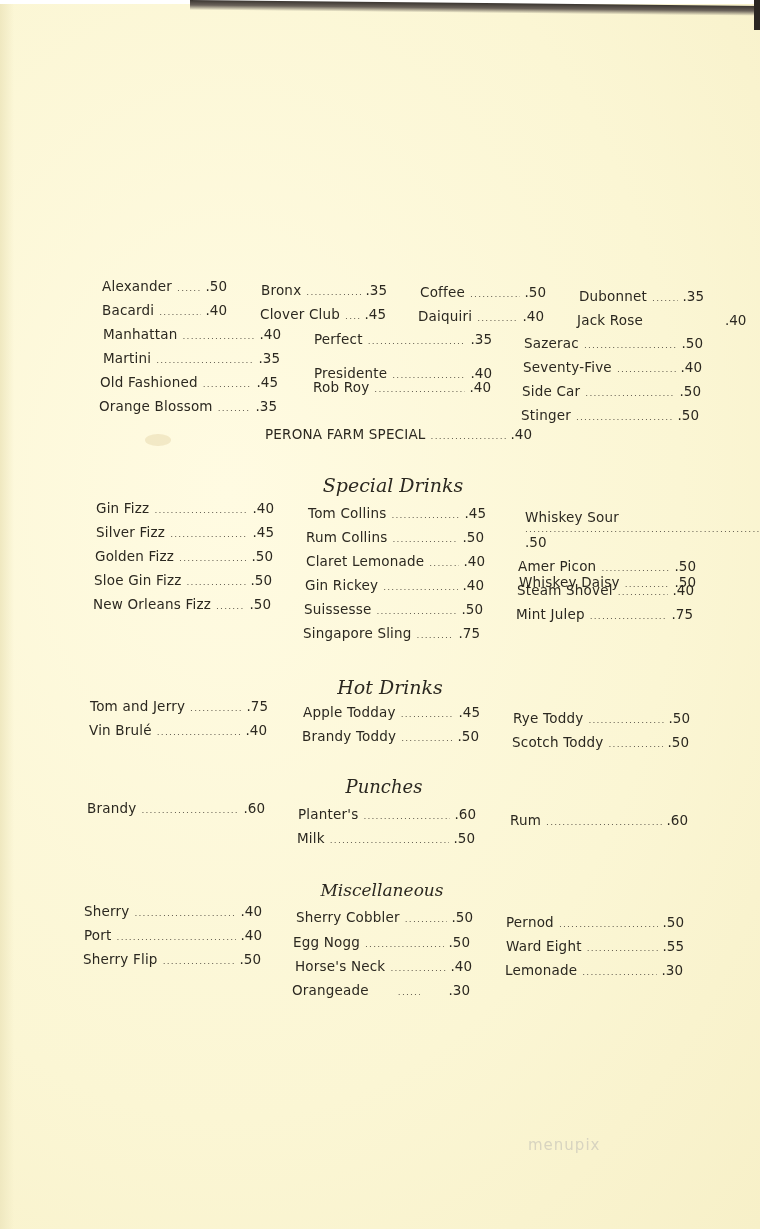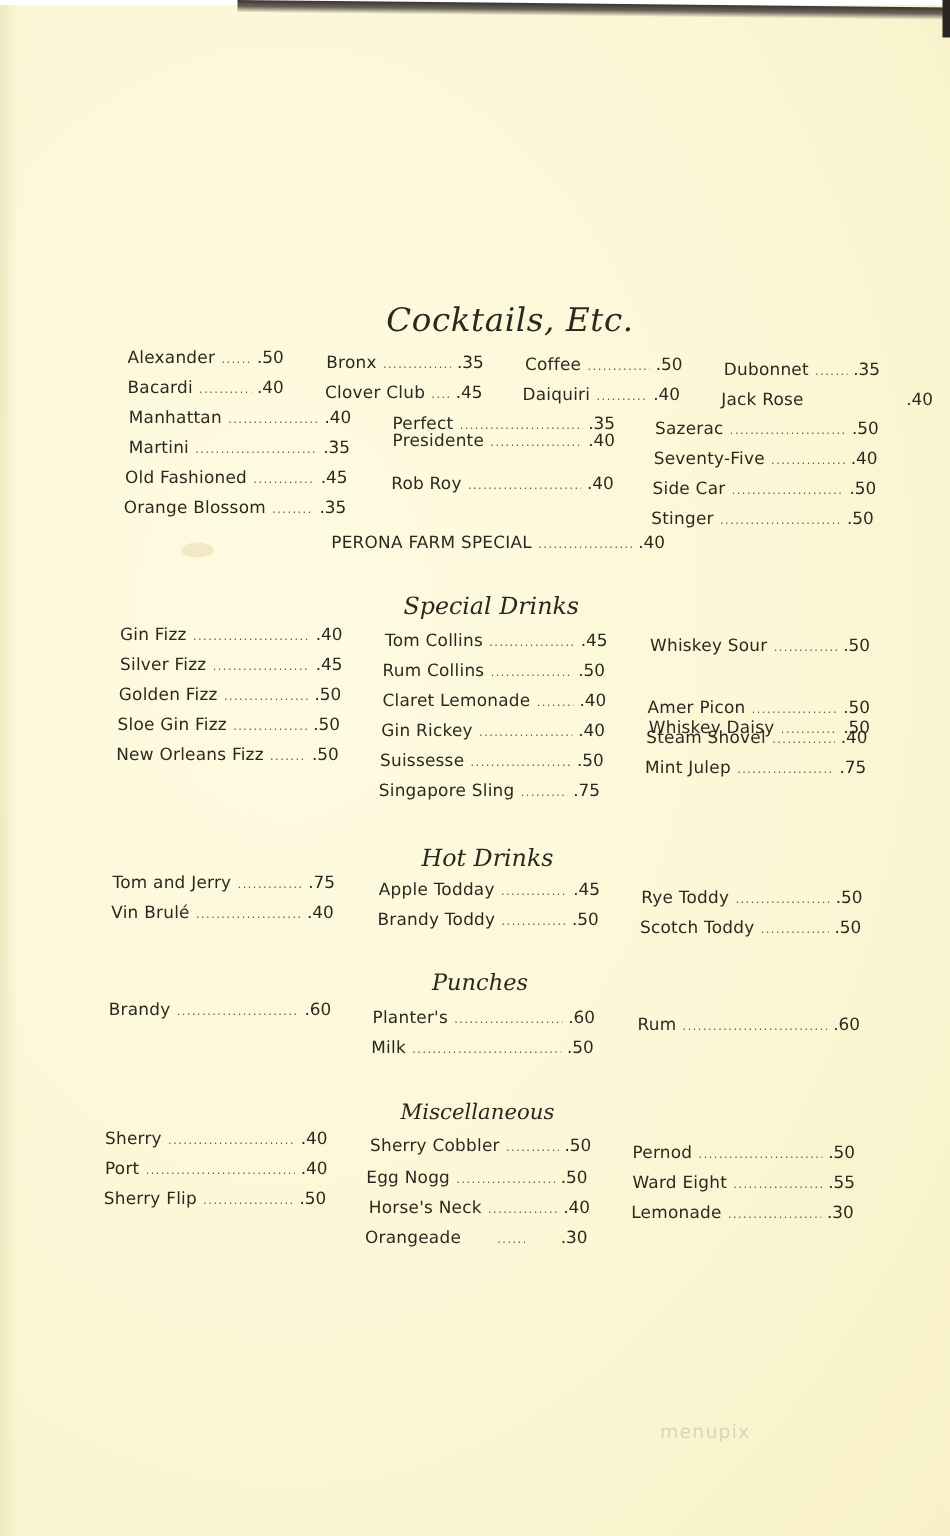--- a/index.html
+++ b/index.html
@@ -57,21 +57,20 @@
   .spot { position:absolute; left:145px; top:430px; width:26px; height:12px;
     border-radius:50%; background:rgba(220,200,150,0.35); }
 </style>
 </head>
 <body>
 
 <div class="page">
   <div class="leftedge"></div>
   <div class="spot"></div>
 
-  <div class="heading h-cocktails">Cocktails, Etc.</div>
   <div class="heading h-special">Special Drinks</div>
   <div class="heading h-hot">Hot Drinks</div>
   <div class="heading h-punches">Punches</div>
   <div class="heading h-misc">Miscellaneous</div>
 
   <div id="items">
       <div class="item" style="left: 102px; top: 274px; width: 125px;">
         <span class="name">Alexander</span>
         <span class="dots"></span>
         <span class="price">.50</span>
@@ -109,21 +108,21 @@
       <div class="item" style="left: 260px; top: 302px; width: 126px;">
         <span class="name">Clover Club</span>
         <span class="dots"></span>
         <span class="price">.45</span>
       </div>
       <div class="item" style="left: 314px; top: 327px; width: 178px;">
         <span class="name">Perfect</span>
         <span class="dots"></span>
         <span class="price">.35</span>
       </div>
-      <div class="item" style="left: 314px; top: 341px; width: 178px;">
+      <div class="item" style="left: 314px; top: 361px; width: 178px;">
         <span class="name">Presidente</span>
         <span class="dots"></span>
         <span class="price">.40</span>
       </div>
       <div class="item" style="left: 313px; top: 375px; width: 178px;">
         <span class="name">Rob Roy</span>
         <span class="dots"></span>
         <span class="price">.40</span>
       </div>
       <div class="item" style="left: 420px; top: 280px; width: 126px;">
@@ -219,21 +218,21 @@
       <div class="item" style="left: 304px; top: 597px; width: 179px;">
         <span class="name">Suissesse</span>
         <span class="dots"></span>
         <span class="price">.50</span>
       </div>
       <div class="item" style="left: 303px; top: 621px; width: 177px;">
         <span class="name">Singapore Sling</span>
         <span class="dots"></span>
         <span class="price">.75</span>
       </div>
-      <div class="item" style="left: 520px; top: 505px; width: 176px;">
+      <div class="item" style="left: 520px; top: 505px; width: 176px; flex-direction: column;">
         <span class="name">Whiskey Sour</span>
         <span class="dots"></span>
         <span class="price">.50</span>
       </div>
       <div class="item" style="left: 519px; top: 530px; width: 177px; margin-top: 40px;">
         <span class="name">Whiskey Daisy</span>
         <span class="dots"></span>
         <span class="price">.50</span>
       </div>
       <div class="item" style="left: 518px; top: 554px; width: 178px;">

